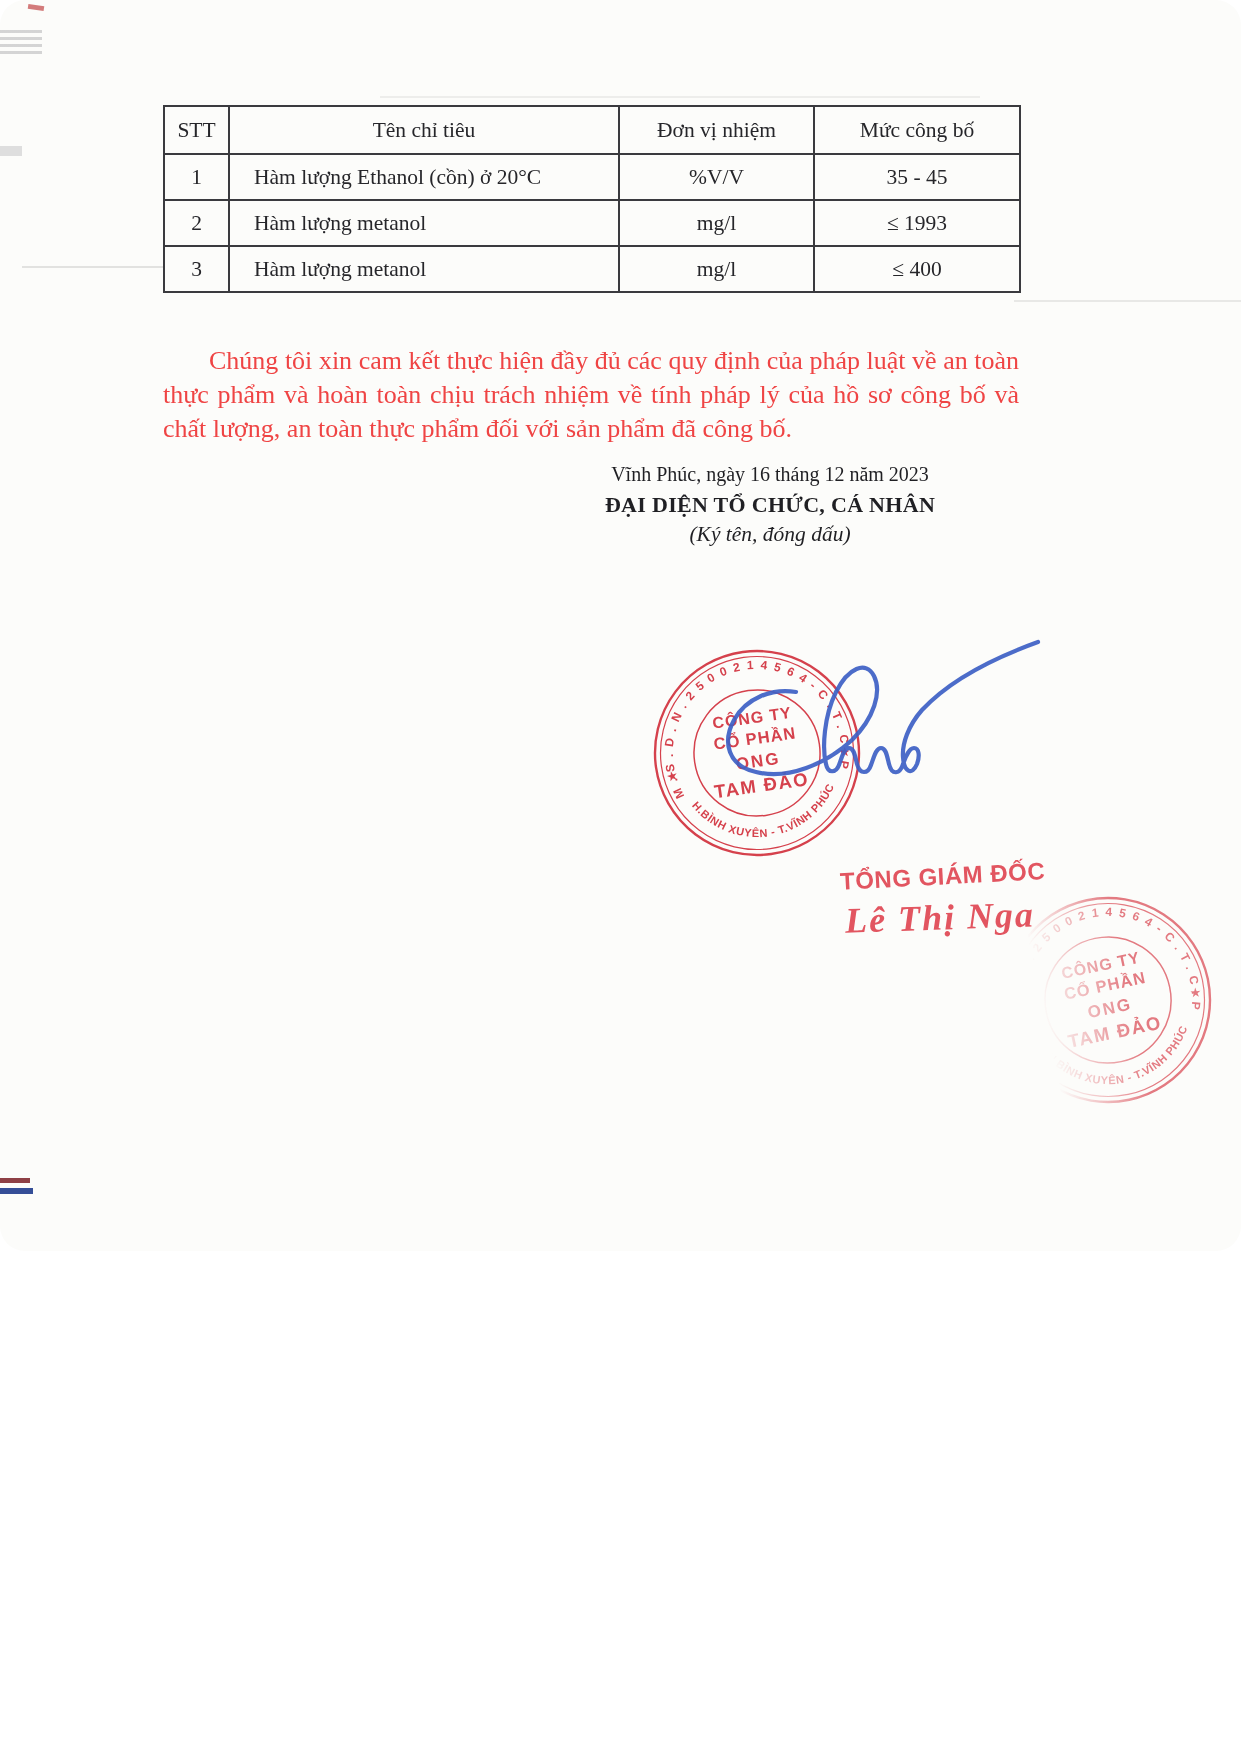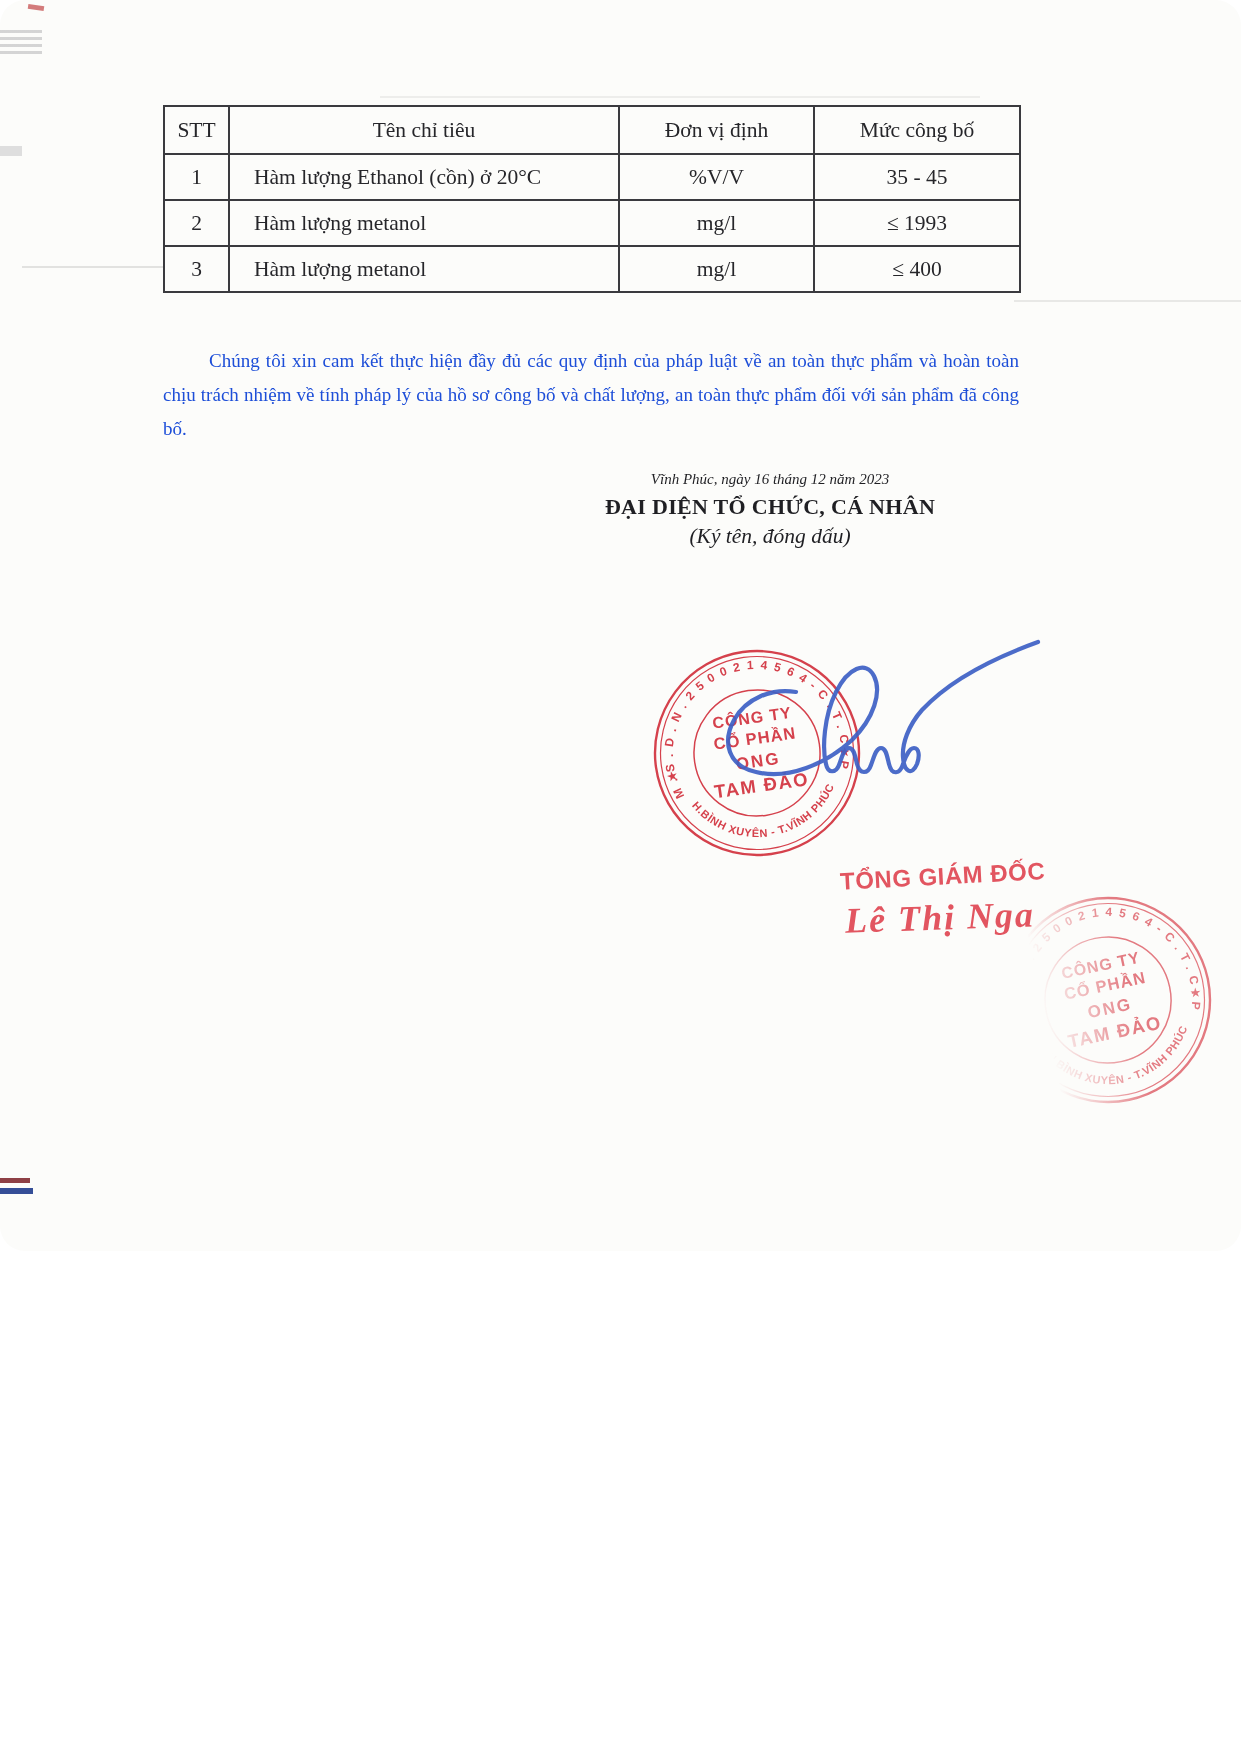--- a/index.html
+++ b/index.html
@@ -36,27 +36,27 @@
   .spec-table col.c-name { width:390px; }
   .spec-table col.c-unit { width:195px; }
   .spec-table col.c-lvl  { width:206px; }
   .spec-table tr.hdr  td { height:48px; }
   .spec-table tr.row  td { height:46px; }
   .spec-table td.name { text-align:left; padding-left:24px; }
 
   
   .commitment {
     position:absolute; left:163px; top:344px; width:856px;
-    font-size:19px; line-height:34px; color:#1d4ed8;
+    font-size:26px; line-height:34px; color:#ef4444;
     text-align:justify; text-indent:46px;
   }
 
   
   .sign-block { position:absolute; left:545px; top:463px; width:450px; text-align:center; color:#1f1f23; }
-  .sign-date  { font-style:italic; font-size:15px;margin-top:8px; }
+  .sign-date  { font-size:20px; }
   .sign-title { font-weight:bold; font-size:22px; margin-top:6px; letter-spacing:.3px; }
   .sign-note  { font-style:italic; font-size:21.5px; margin-top:4px; }
 
   
   .stamp { position:absolute; width:220px; height:220px; }
   .stamp-main { left:647px; top:643px; transform:rotate(-8deg); }
   .stamp-faint { left:998px; top:890px; transform:rotate(-12deg); opacity:.8; }
   .stamp text { fill:currentColor; font-family:"Liberation Sans", sans-serif; }
   .stamp circle { stroke:currentColor; fill:none; }
   .arc-top { font-size:12px; font-weight:bold; letter-spacing:6.5px; }
@@ -102,21 +102,21 @@
     <colgroup>
         <col class="c-stt">
         <col class="c-name">
         <col class="c-unit">
         <col class="c-lvl">
       </colgroup>
     <tbody>
         <tr class="hdr">
       <td>STT</td>
       <td>Tên chỉ tiêu</td>
-      <td>Đơn vị định</td>
+      <td>Đơn vị nhiệm</td>
       <td>Mức công bố</td>
     </tr>
     <tr class="row">
       <td>1</td>
       <td class="name">Hàm lượng Ethanol (cồn) ở 20°C</td>
       <td>%V/V</td>
       <td>35 - 45</td>
     </tr>
     <tr class="row">
       <td>2</td>

